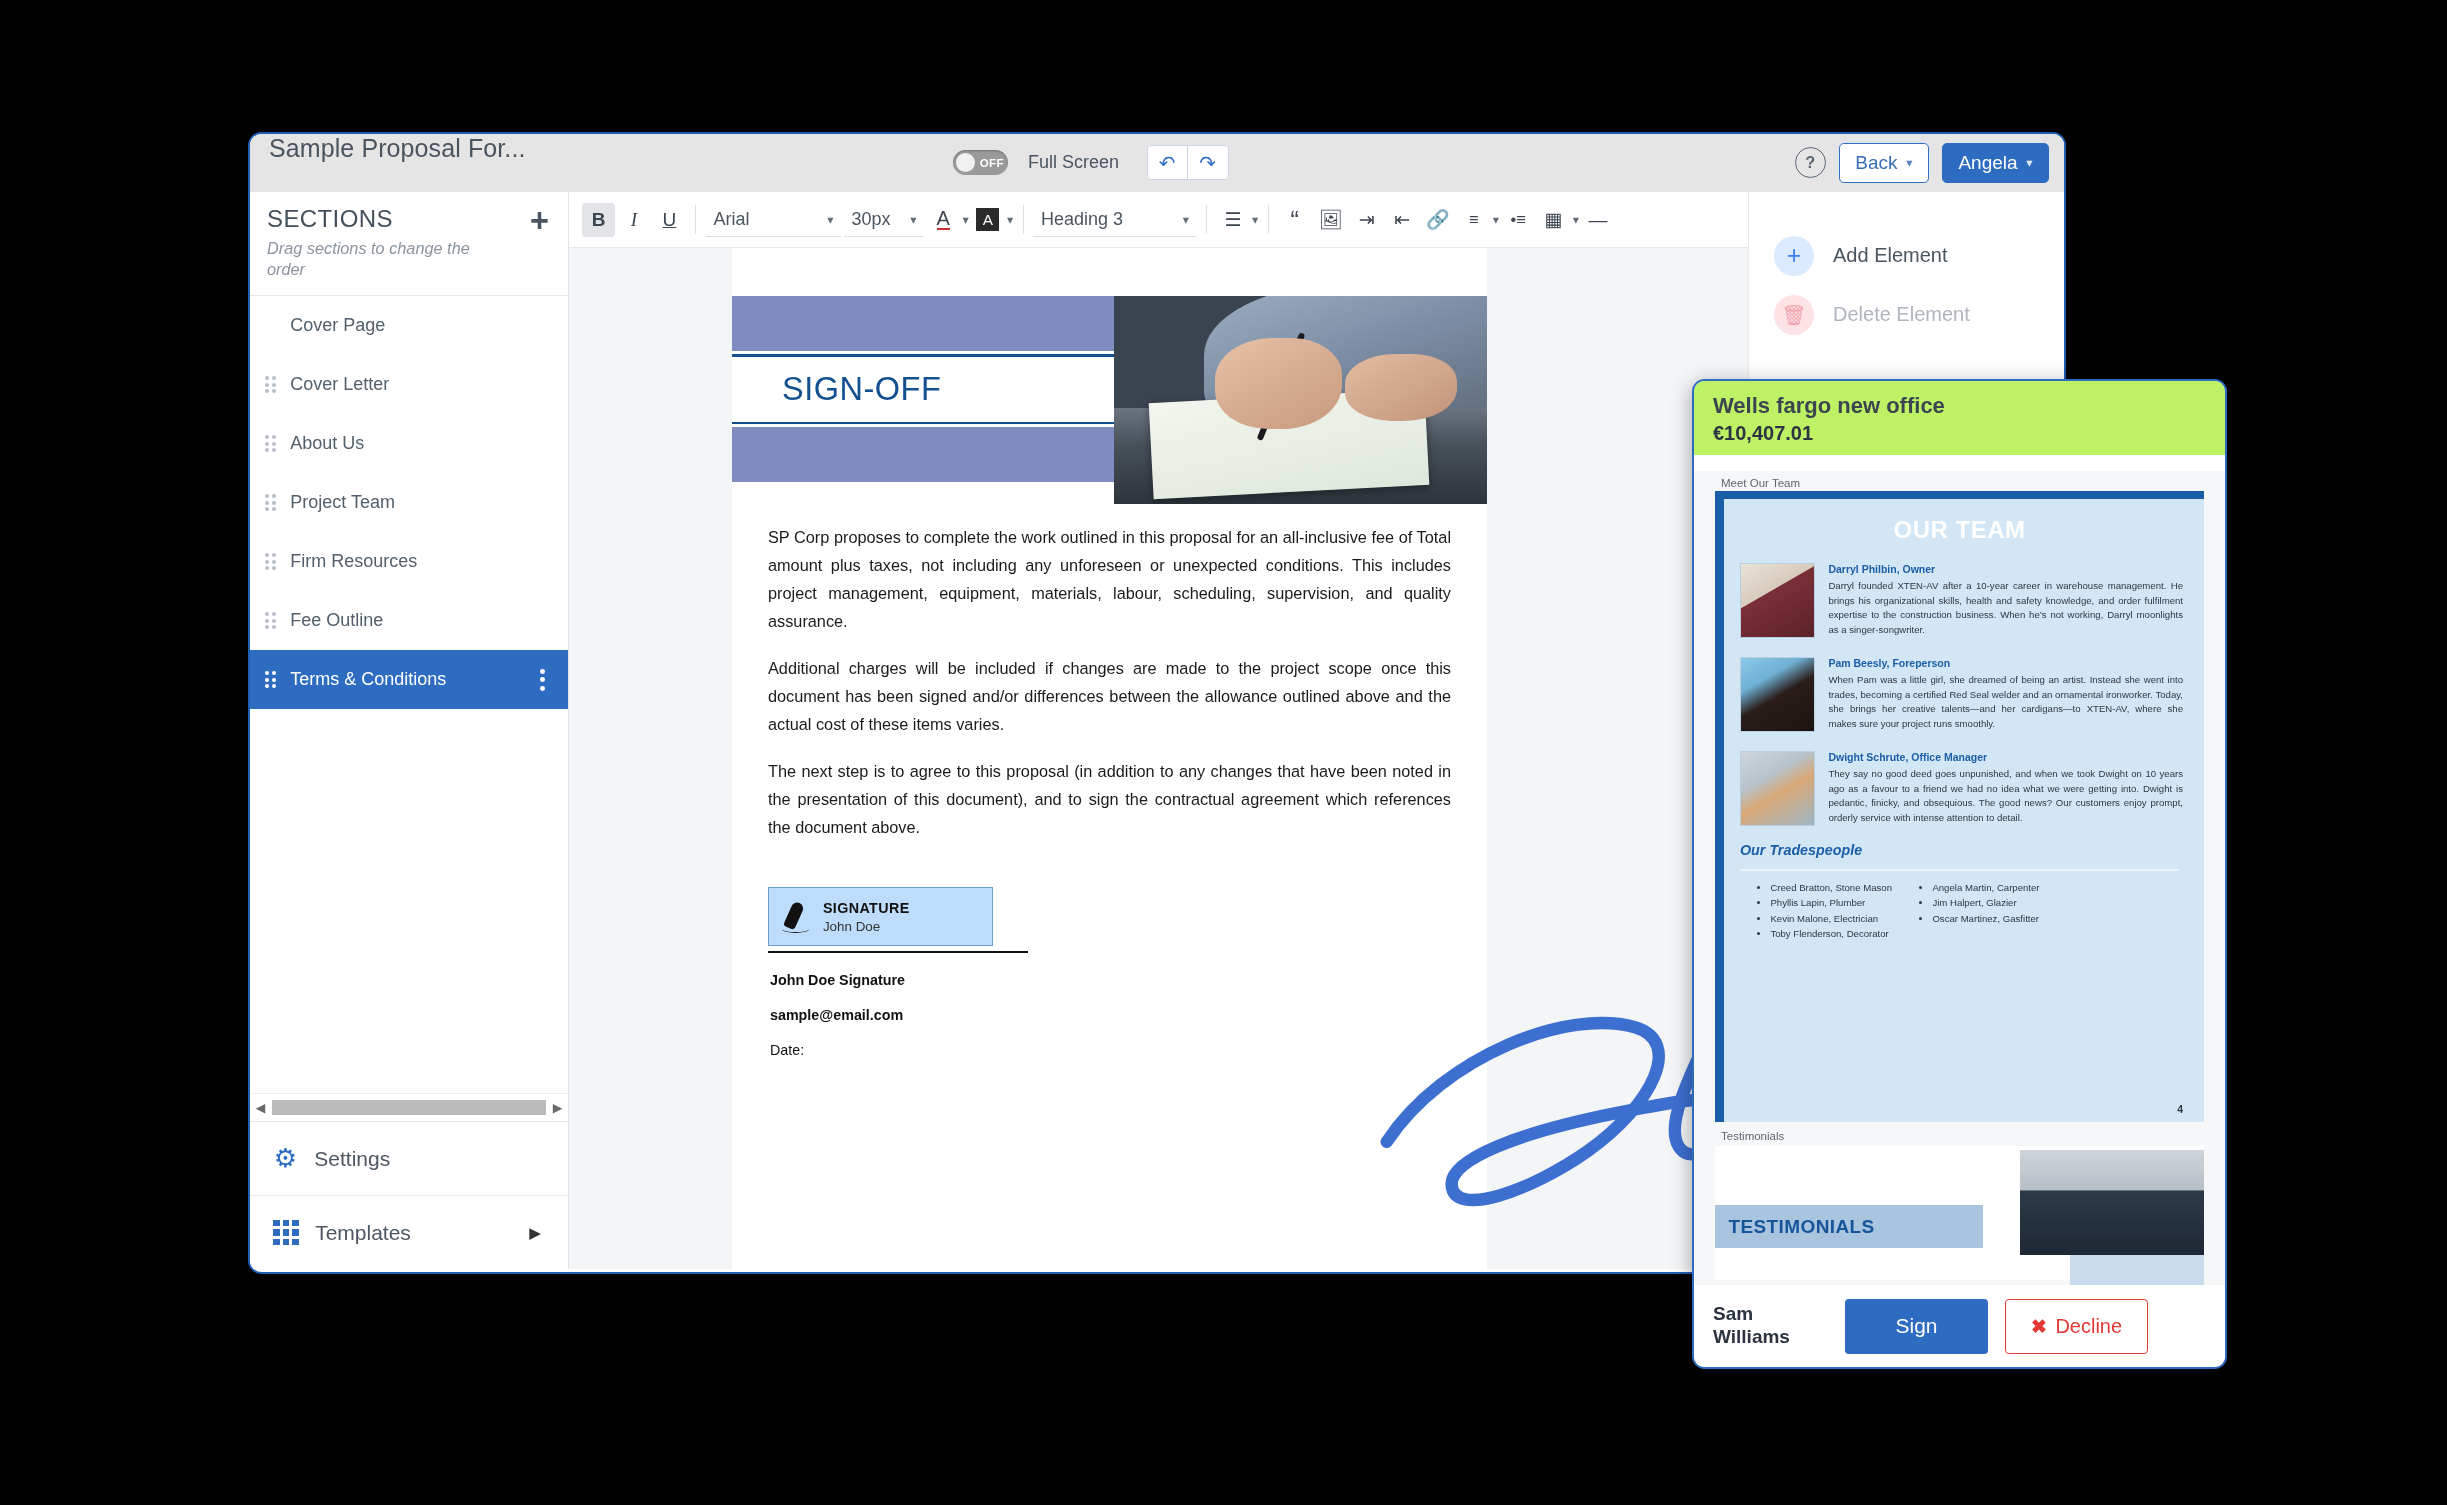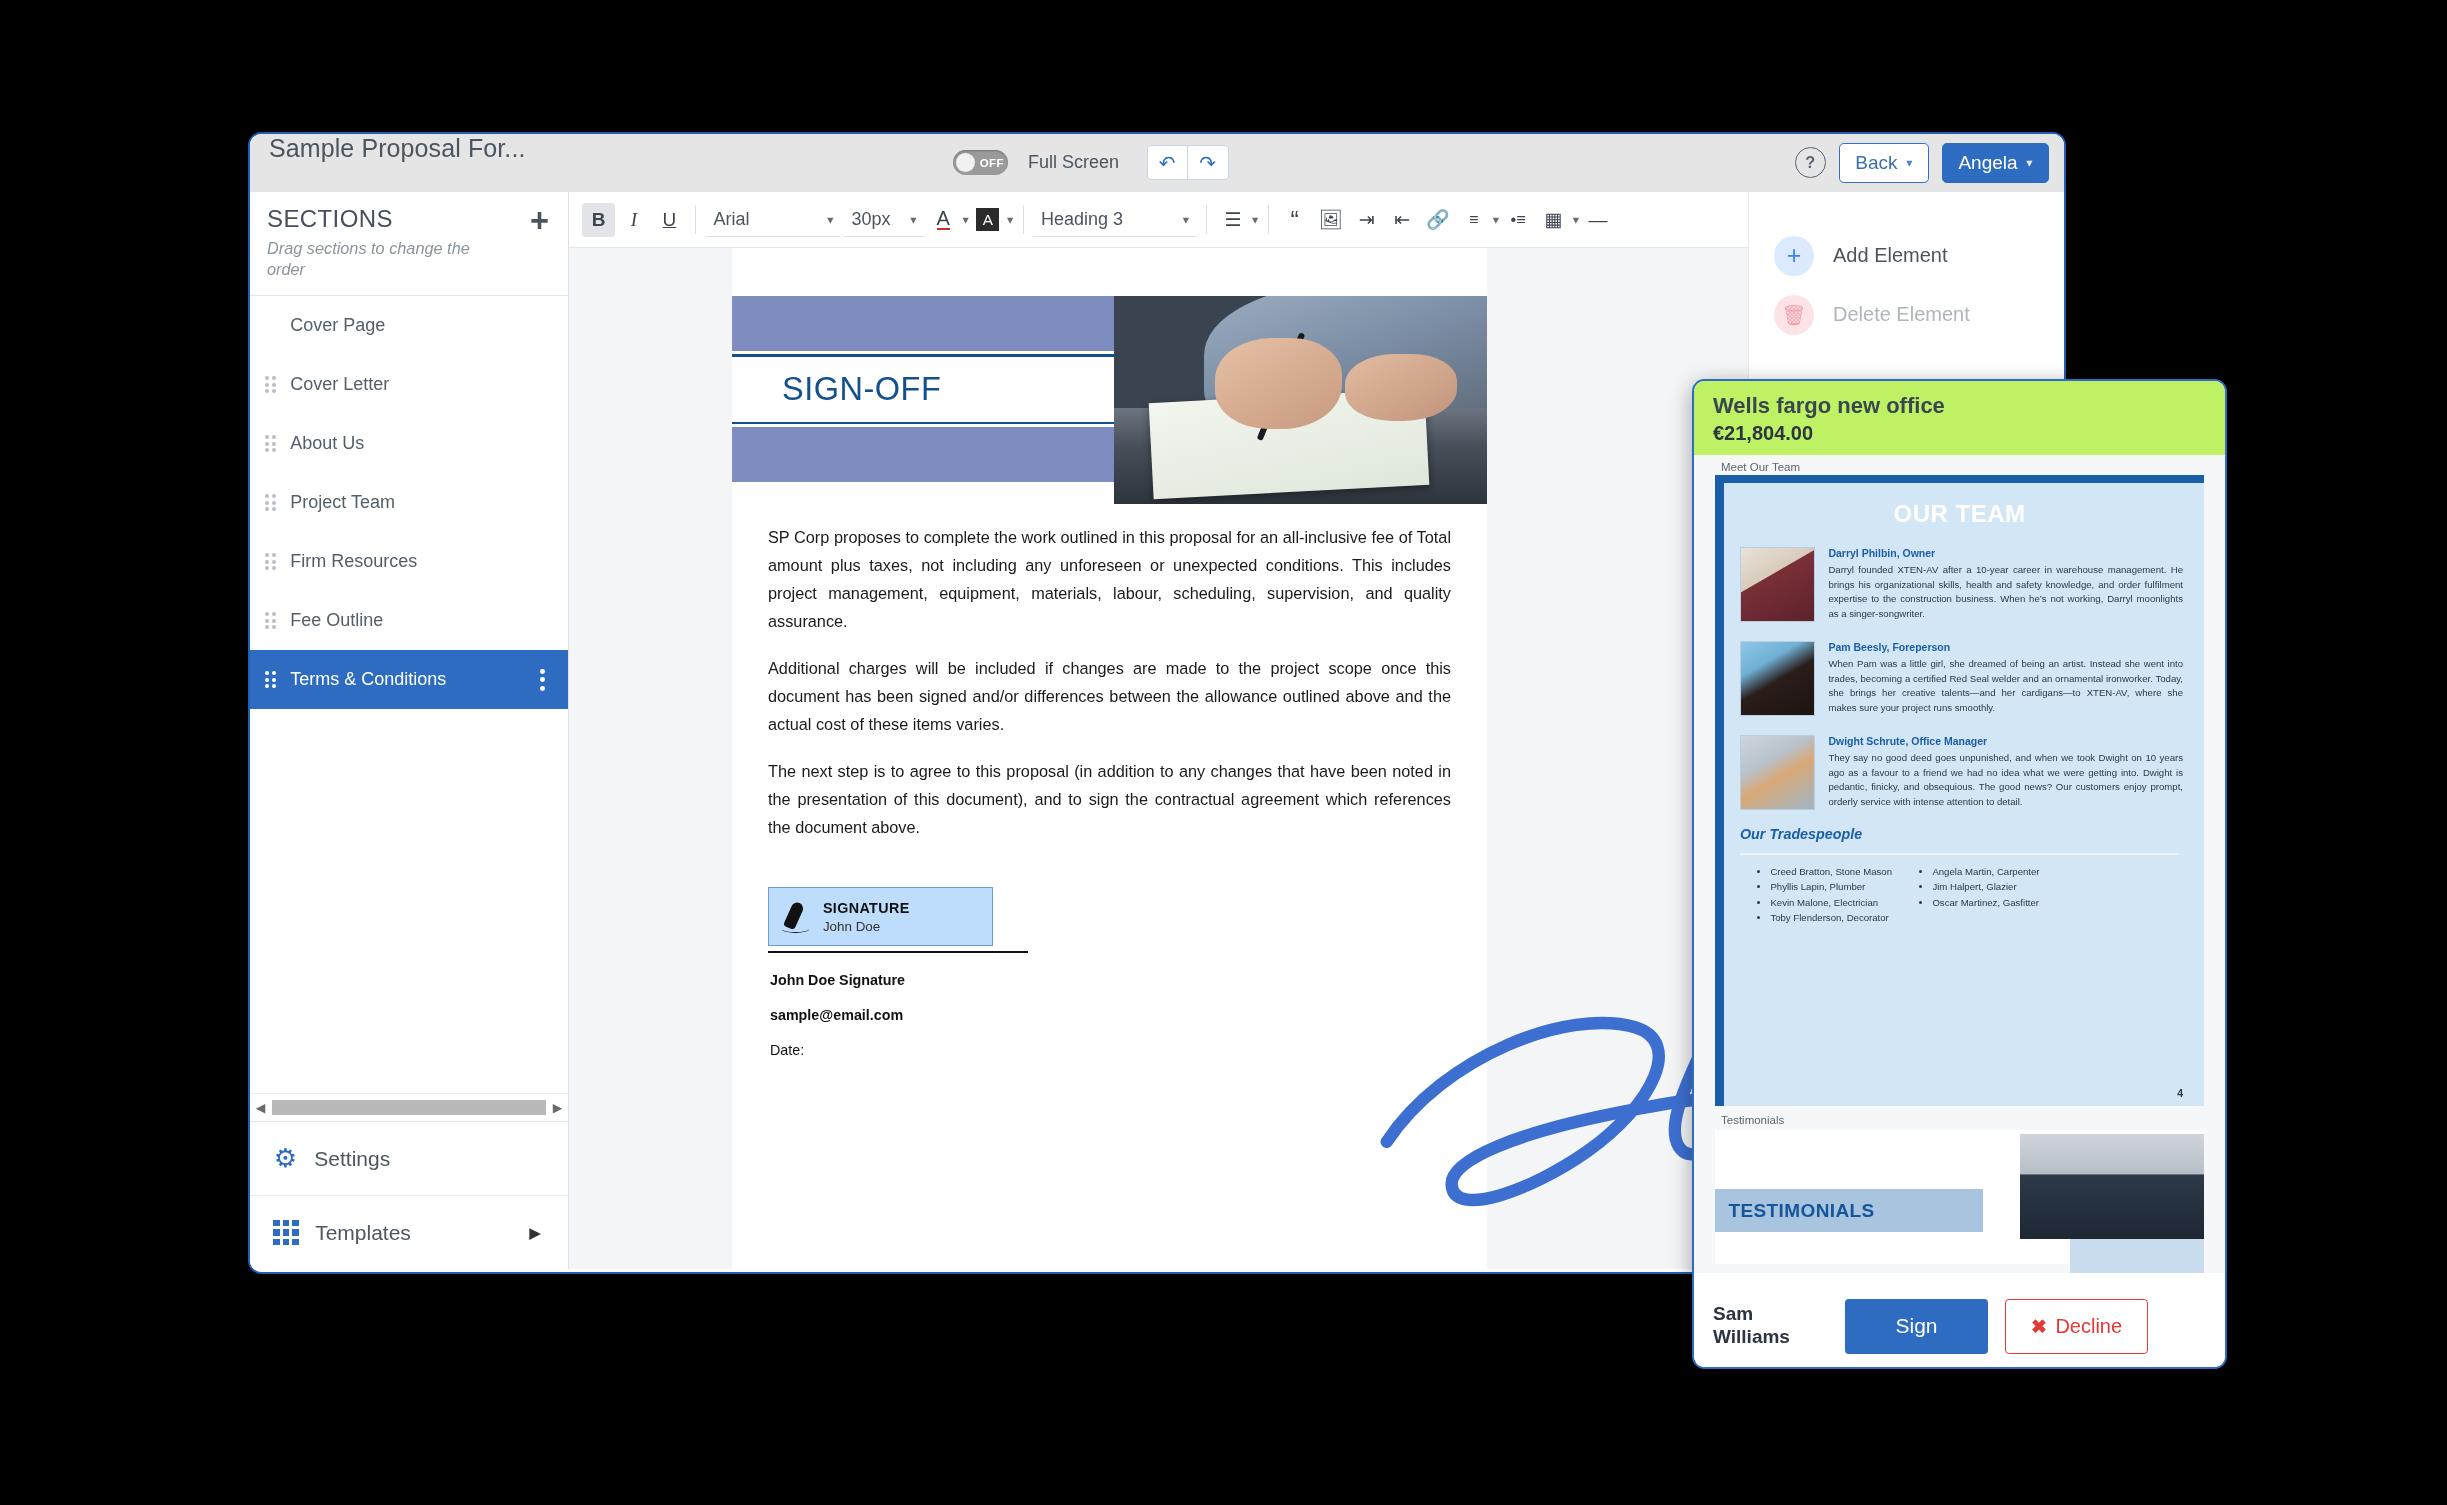--- a/index.html
+++ b/index.html
@@ -158,21 +158,21 @@
 
   
   .preview{
     position:absolute;left:1692px;top:379px;width:531px;height:986px;background:#fff;
     border:2.9px solid #2d6cc0;border-radius:12.4px;overflow:hidden;z-index:60;
     box-shadow:0 5.7px 21px rgba(0,0,0,.35);
   }
   .pv-head{padding:12.4px 0 9.6px 19px;background:#bef264;}
   .pv-title{font-size:22px;font-weight:bold;color:#3a4550;}
   .pv-amount{font-size:20px;font-weight:bold;color:#2b3440;margin-top:2.9px;}
-  .pv-scroll{position:relative;height:818px;background:#f6f7f8;overflow:hidden;}
+  .pv-scroll{position:relative;height:818px;background:#f6f7f8;overflow:hidden;margin-top:16px;}
   .pv-sec-lbl{font-size:11.5px;color:#5e6670;padding:5.7px 0 2.9px 27px;}
   .pv-page{margin:0 21px;background:#d3e6f5;position:relative;height:631px;}
   .pv-page .accent{position:absolute;left:0;top:0;bottom:0;width:8.6px;background:#1b5ea8;}
   .pv-page .topbar{position:absolute;left:0;right:0;top:0;height:7.6px;background:#1b5ea8;}
   .pv-h1{text-align:center;color:#fff;font-size:24px;font-weight:bold;padding-top:25px;letter-spacing:0.5px;}
   .bio{display:flex;gap:13.4px;margin:19px 21px 0 25px;}
   .bio-img{width:73px;height:73px;flex:0 0 73px;border:1px solid #b9cfe0;background-size:cover;}
   .bio-img.p1{background:linear-gradient(150deg,#e8e2d8 0%,#d8cbbd 38%,#7a2f38 39%,#5d222a 100%);}
   .bio-img.p2{background:linear-gradient(150deg,#8ec8e8 0%,#6fb0d4 30%,#2a1d1a 52%,#1c1310 100%);}
   .bio-img.p3{background:linear-gradient(150deg,#cfd6dc 0%,#b7c2cb 35%,#d8a877 55%,#9fb6c6 100%);}
@@ -478,21 +478,21 @@
     <g fill="none" stroke="#3d6fd1" stroke-width="13" stroke-linecap="round" stroke-linejoin="round">
       <path d="M60 160 C120 70, 250 20, 320 40 C370 55, 340 120, 270 170 C210 212, 130 240, 128 205 C126 178, 200 150, 300 130 C360 118, 400 110, 430 120"></path>
       <path d="M392 60 C368 110, 352 150, 368 168 C382 184, 410 160, 424 128"></path>
       <path d="M424 128 C418 170, 424 196, 452 196 C482 196, 520 168, 600 148"></path>
     </g>
   </svg>
 
   <div class="preview">
     <div class="pv-head">
       <div class="pv-title">Wells fargo new office</div>
-      <div class="pv-amount">€21,804.00</div>
+      <div class="pv-amount">€10,407.01</div>
     </div>
 
     <div class="pv-scroll">
       <div class="pv-sec-lbl">Meet Our Team</div>
 
       <div class="pv-page">
         <div class="topbar"></div>
         <div class="accent"></div>
         <div class="pv-h1">OUR TEAM</div>
 

